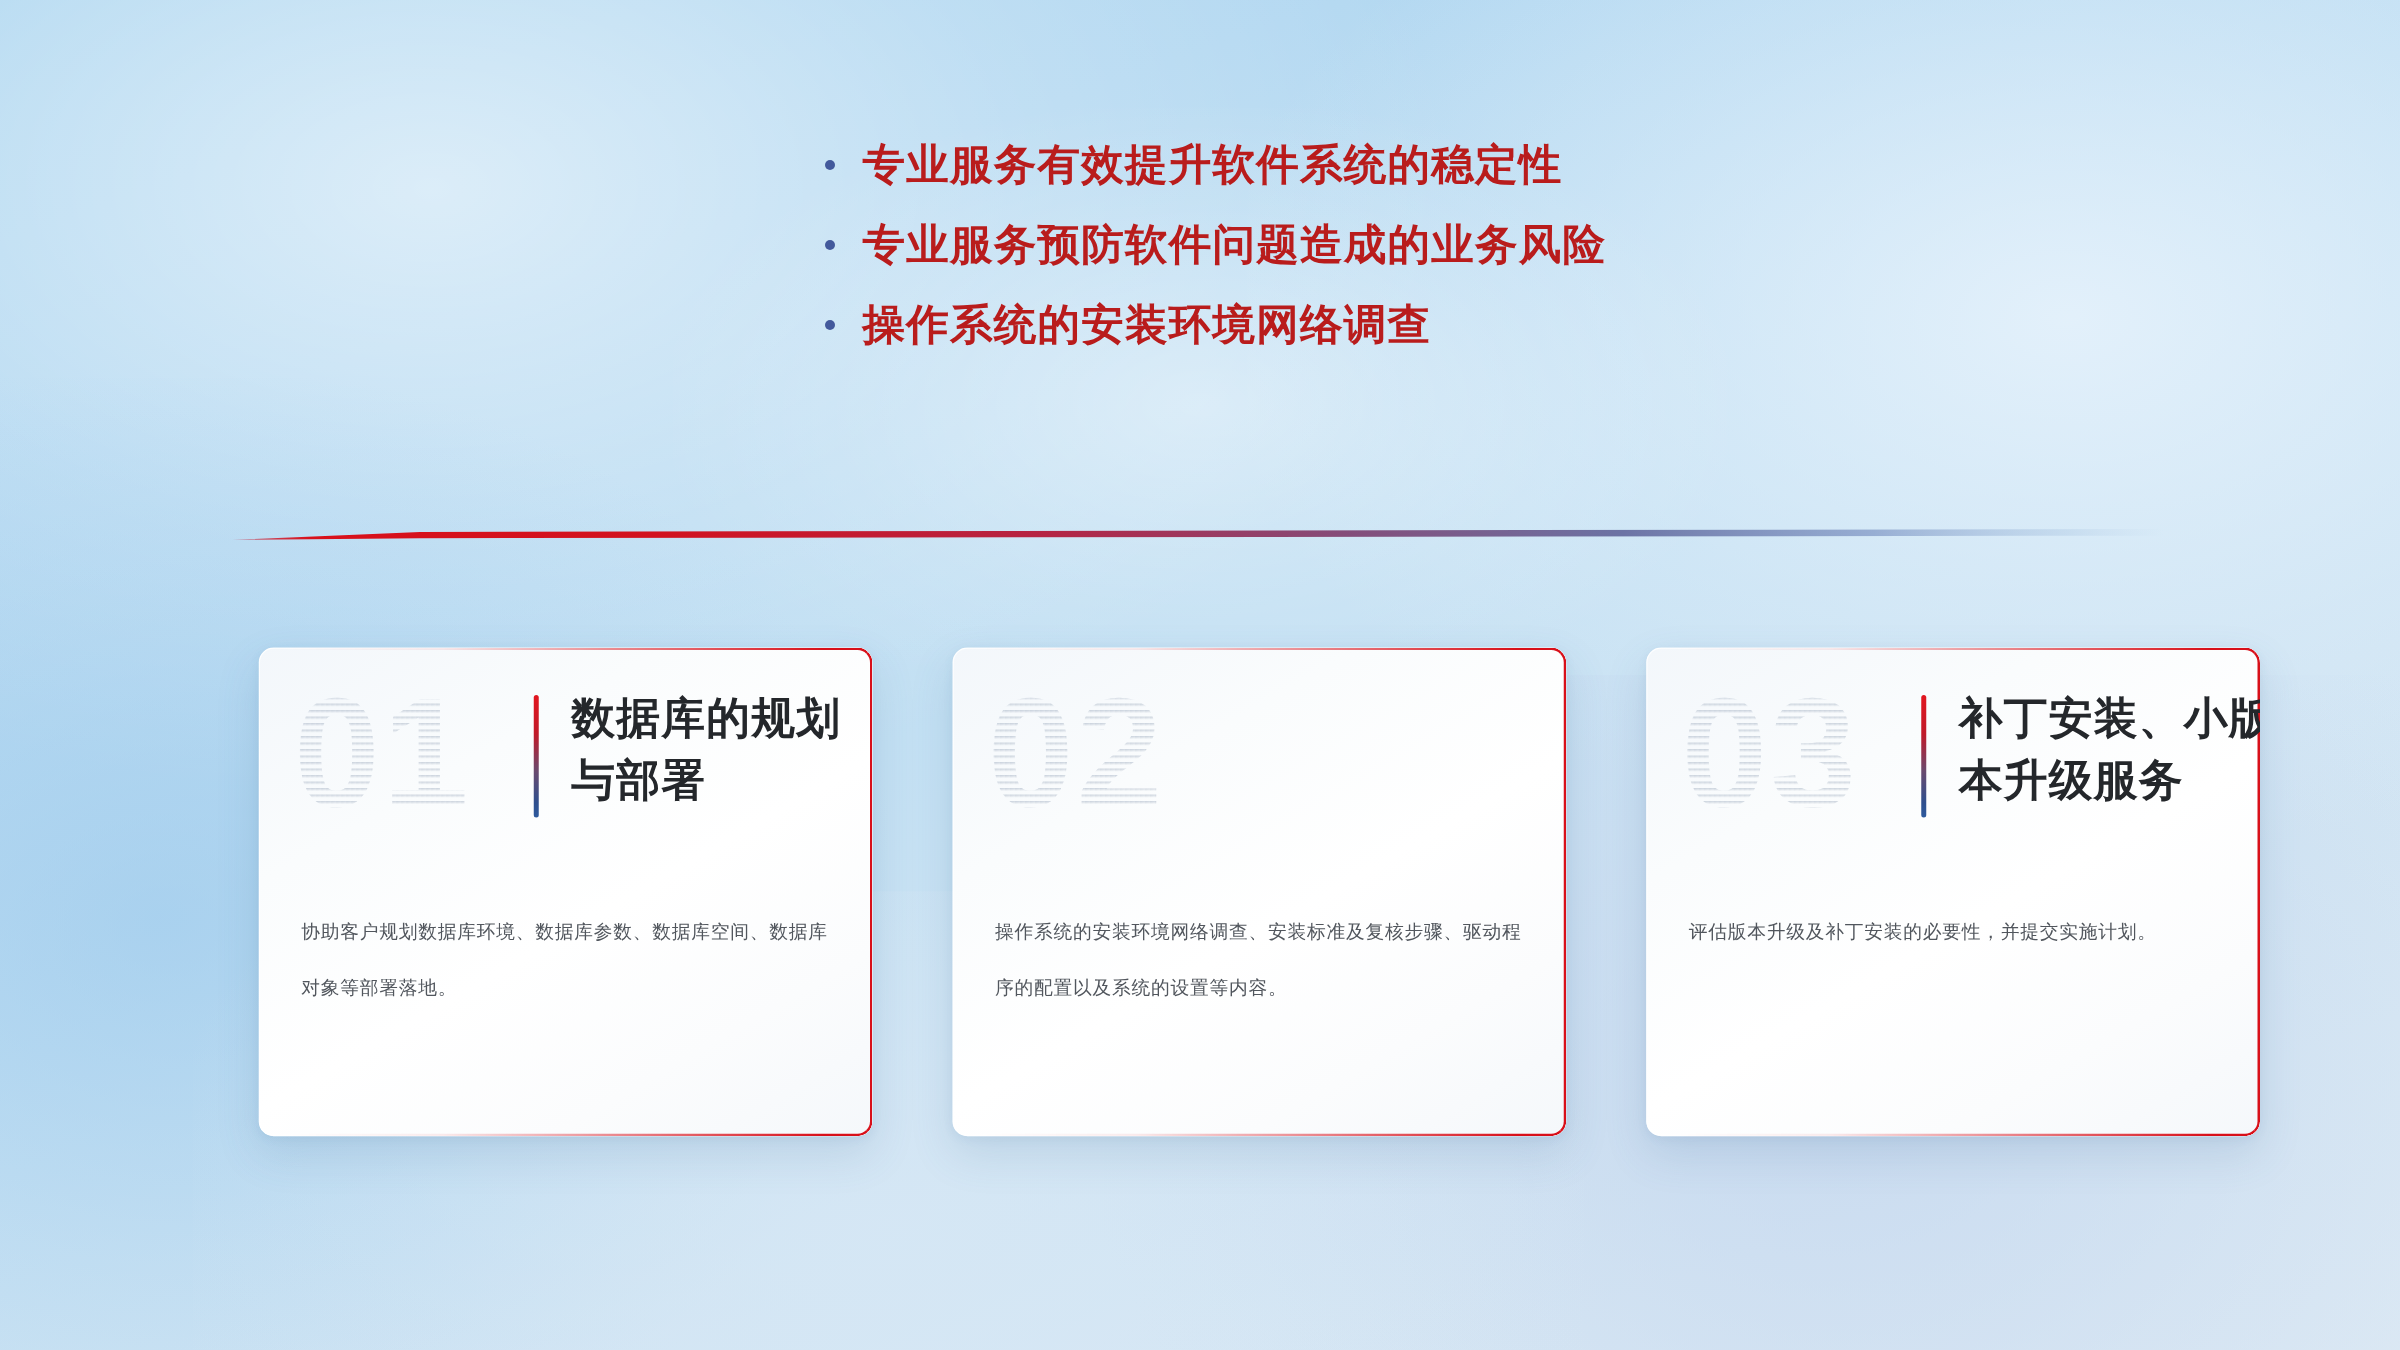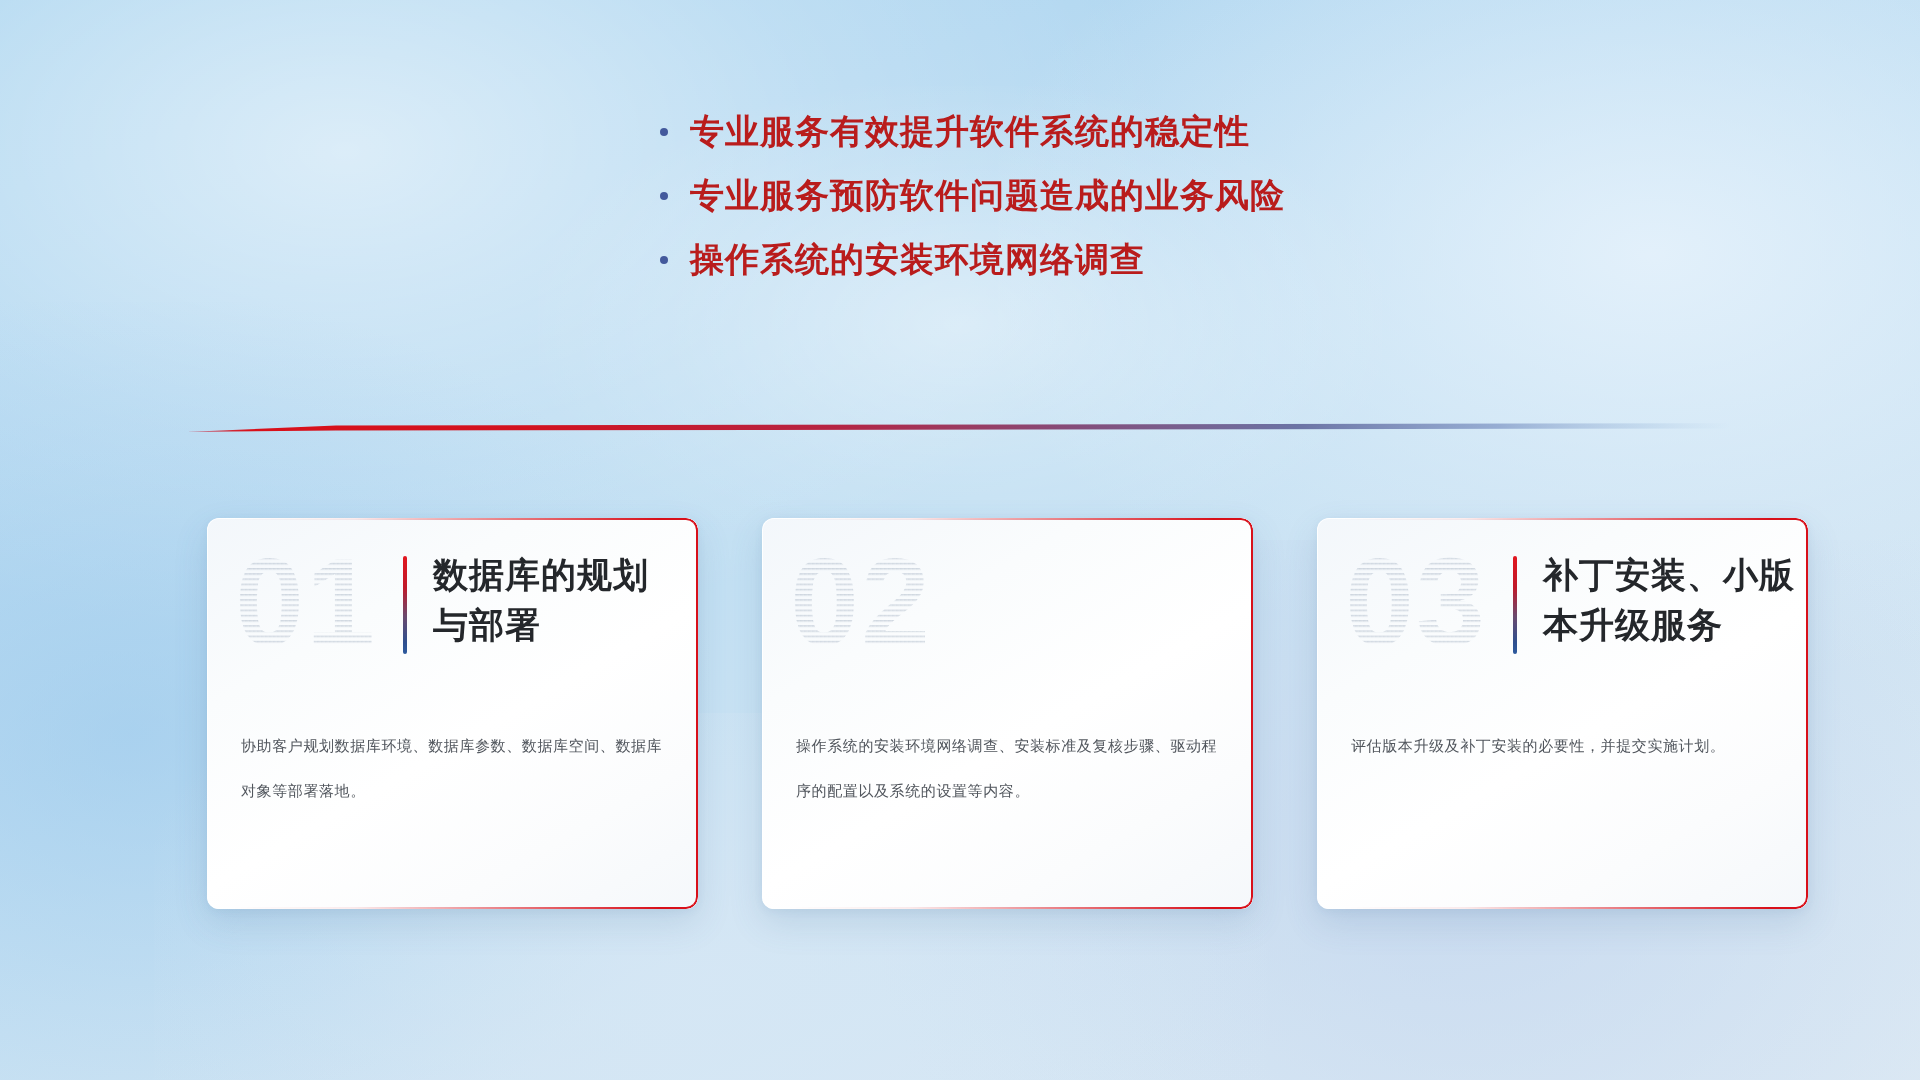--- a/index.html
+++ b/index.html
@@ -118,21 +118,21 @@
     position:absolute; left:0; right:0; top:0; height:200px;
   }
   .watermark {
     position:absolute; left:26px; top:24px;
     width:160px; height:120px;
     font-size:0;
   }
   .watermark svg { display:block; }
 
   .title-block {
-    position:absolute; left:196px; top:32px;
+    position:absolute; left:220px; top:32px;
     display:flex; align-items:flex-start;
   }
   .title-bar {
     width:4px; height:98px; flex:0 0 4px;
     margin-right:26px; margin-top:6px;
     border-radius:2px;
     background:linear-gradient(to bottom,#e2161f 0%,#c01a2a 32%,#6a4a6e 62%,#2f4f8e 88%,#2d5a9e 100%);
   }
   .title-text {
     font-size:35px;

